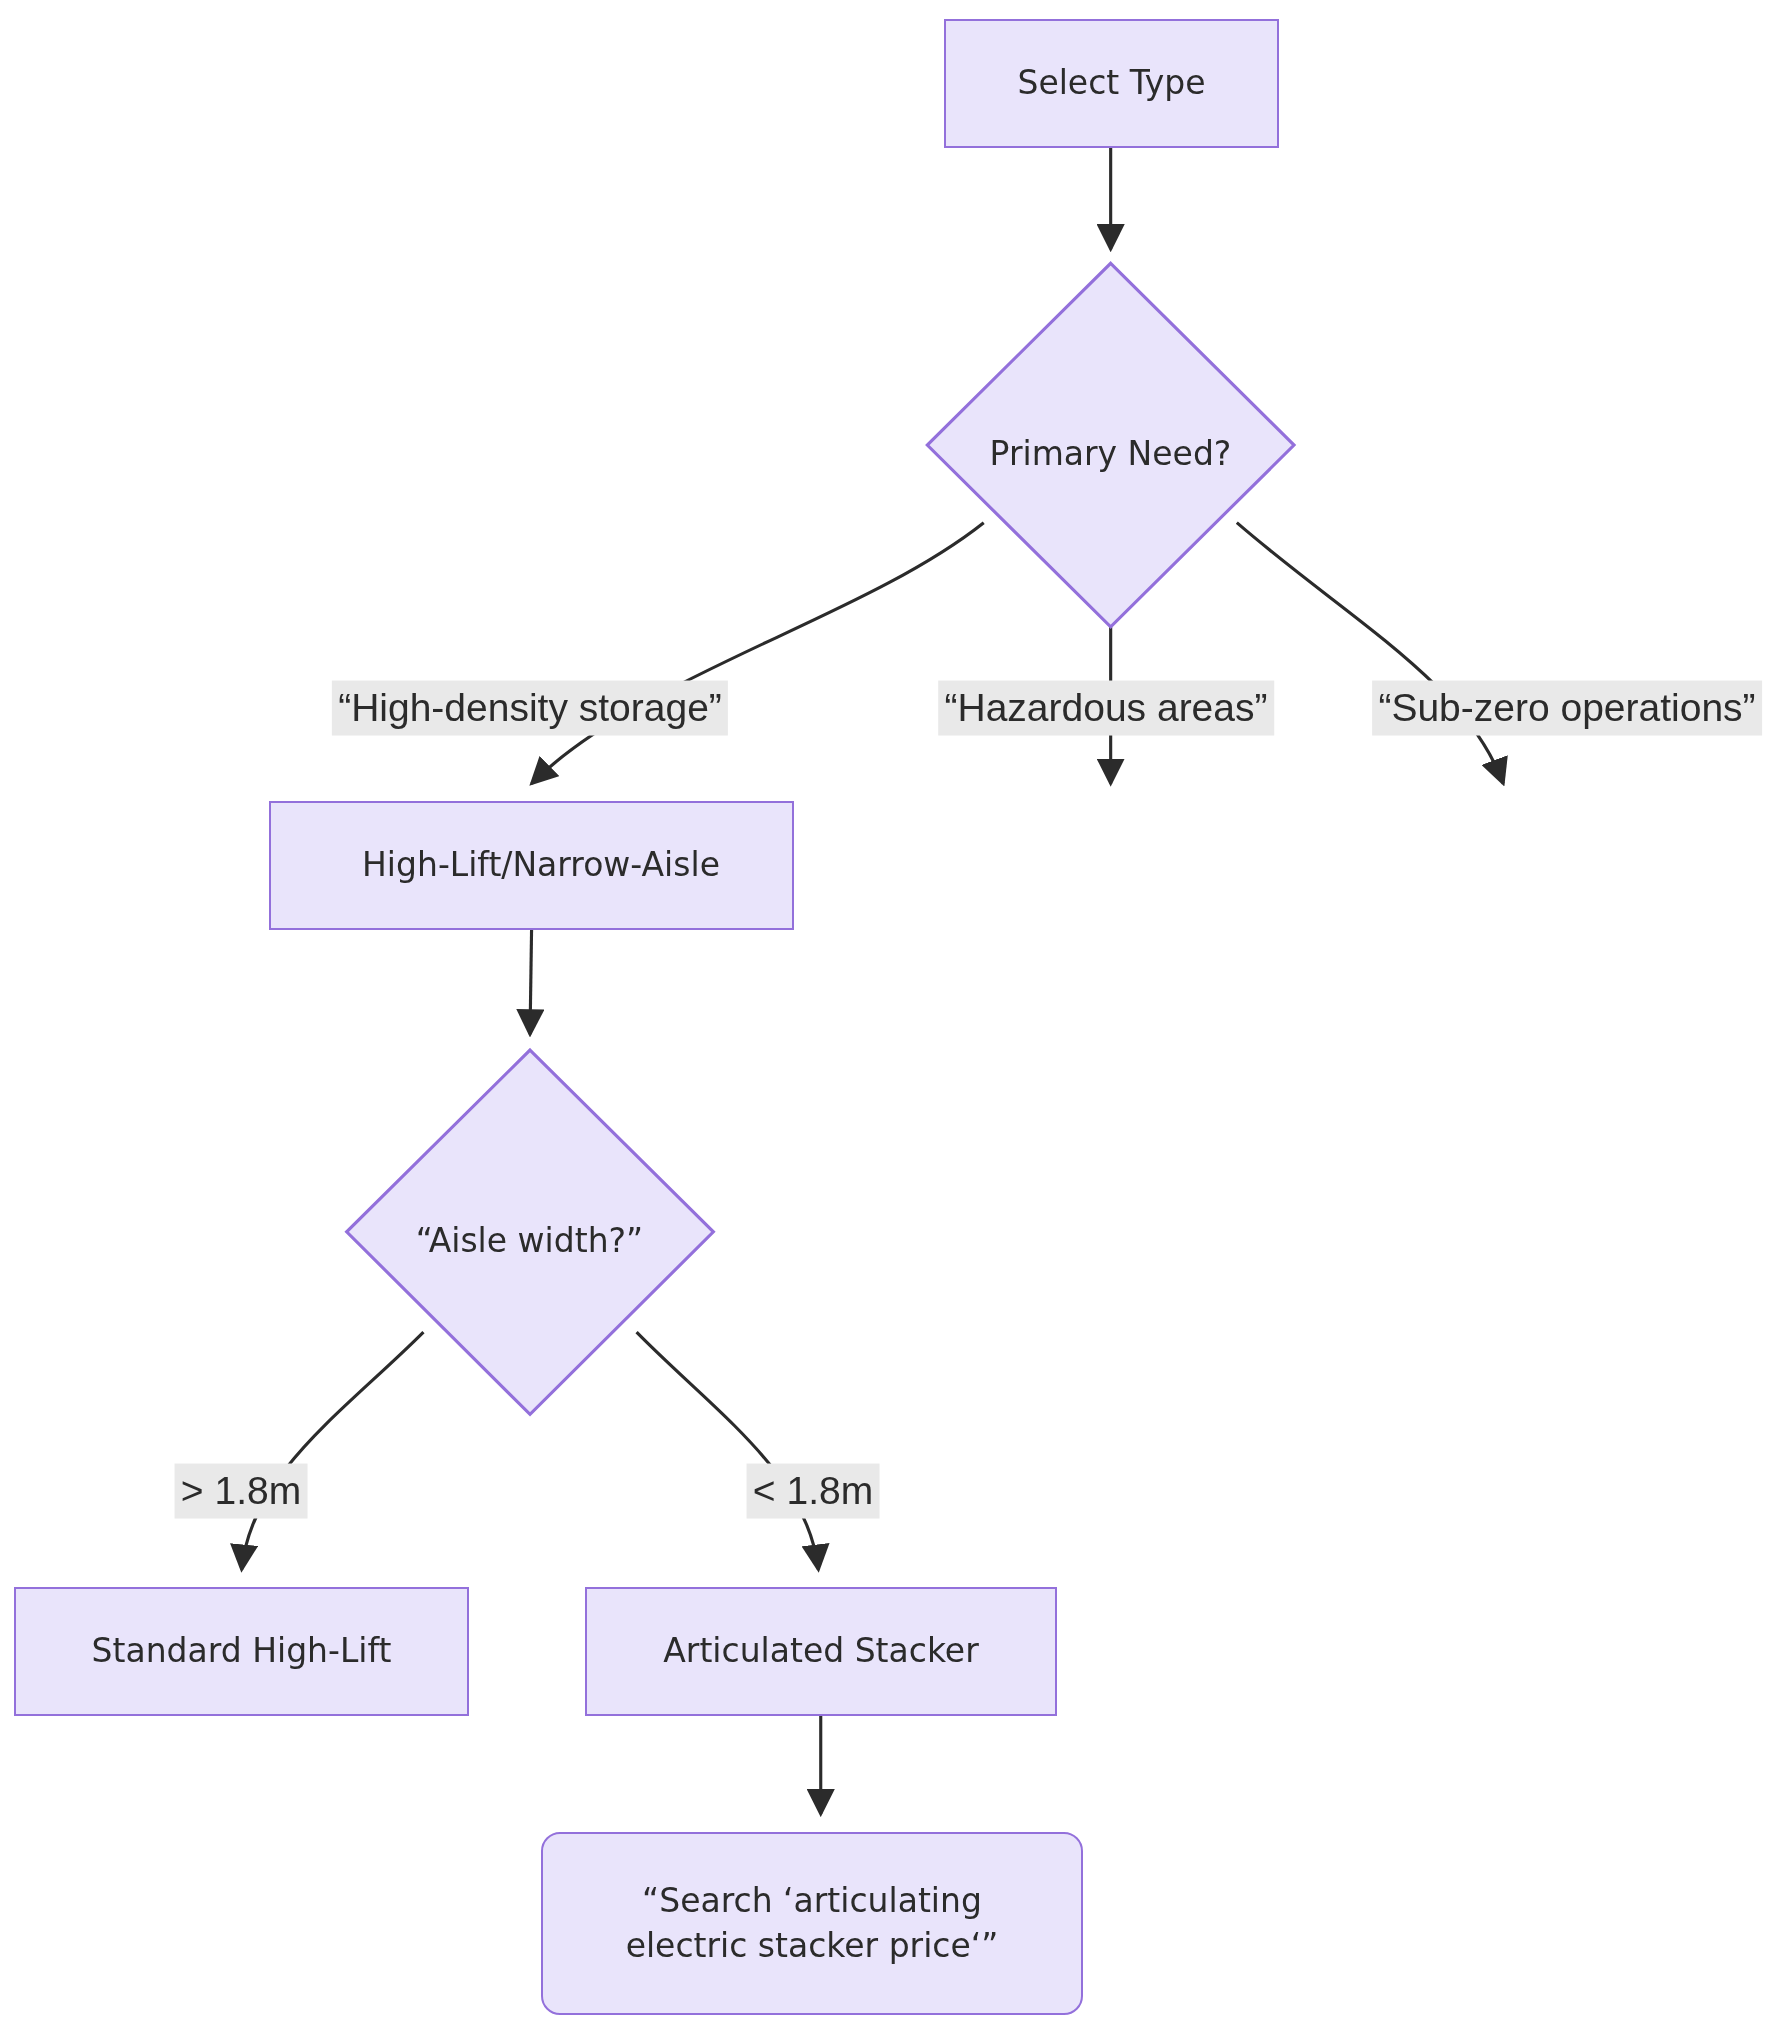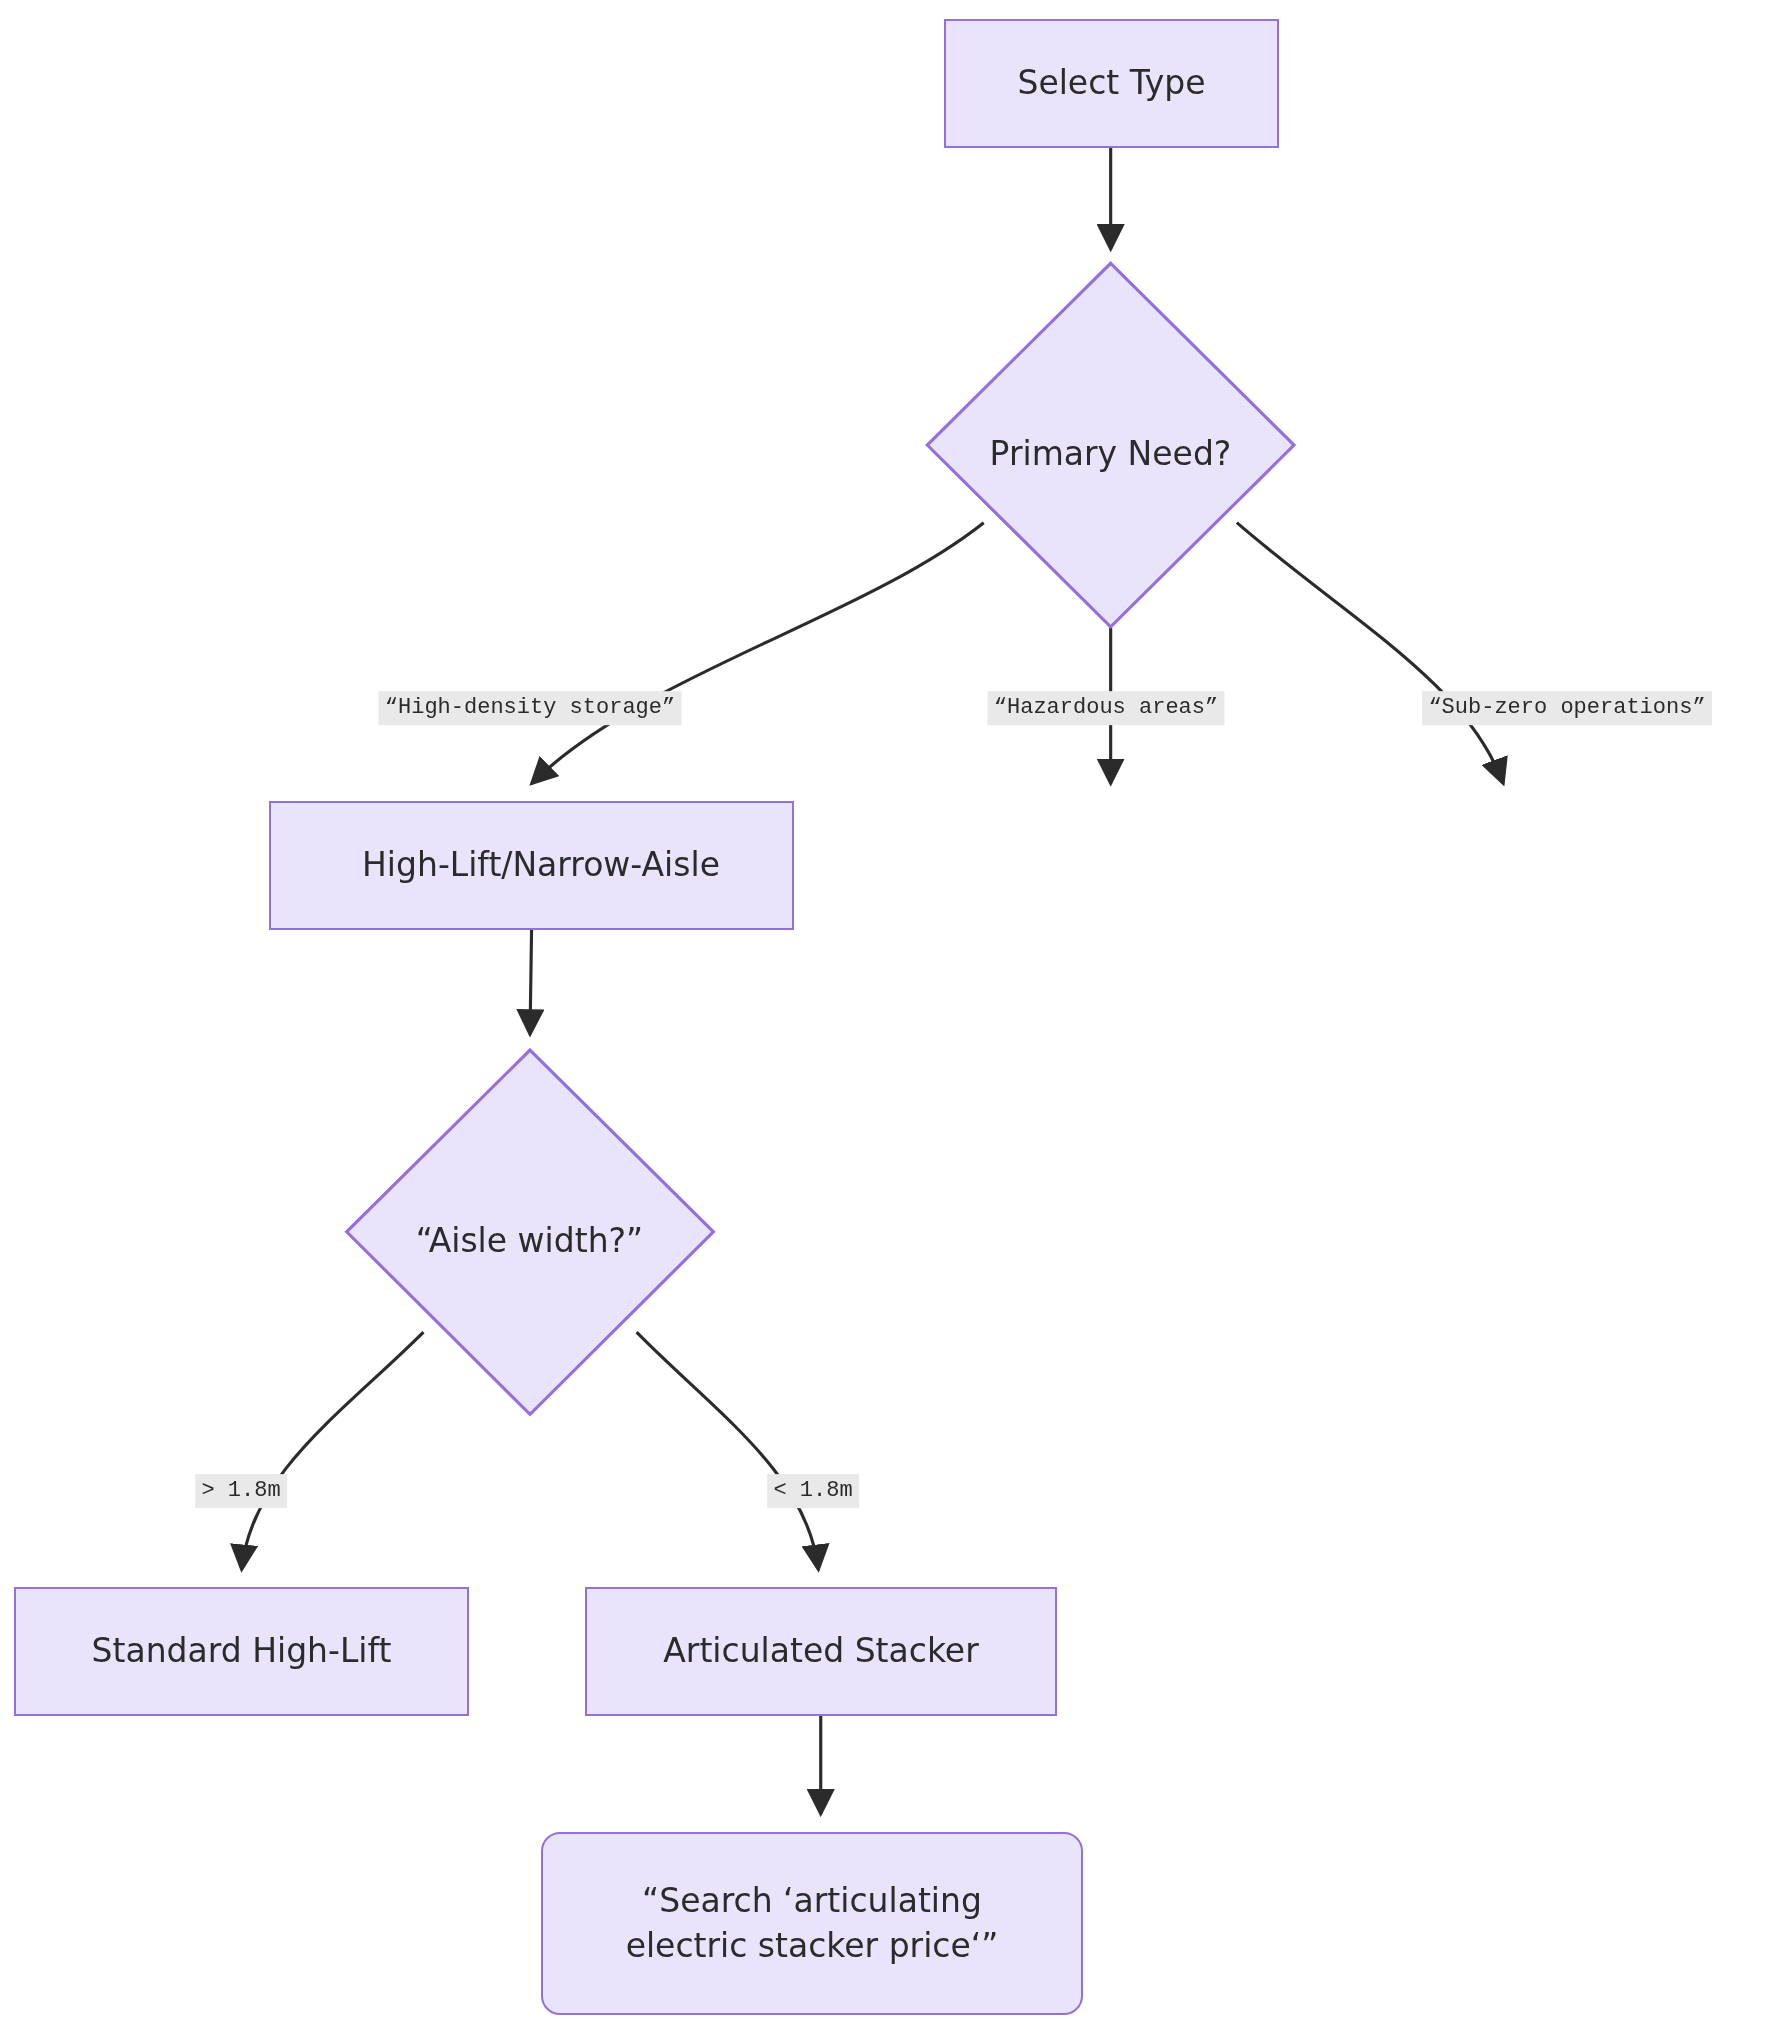--- a/index.html
+++ b/index.html
@@ -62,25 +62,25 @@
     text-align: center;
     font-family: "DejaVu Sans", sans-serif;
     white-space: nowrap;
     margin-top: 17px;
   }
   .edge-label {
     position: absolute;
     transform: translate(-50%, -50%);
     background: #e9e9e9;
     color: #2b2b2b;
-    font-size: 22px;
+    font-size: 39px;
     line-height: 1.25;
     padding: 3.1px 6.3px;
     white-space: nowrap;
-    font-family: Liberation Mono, monospace;
+    font-family: Liberation Sans, sans-serif;
   }
 </style>
 </head>
 <body>
 
 <div id="canvas">
 
   <svg id="edge-layer" viewBox="0 0 2281 2597">
     <defs>
       <marker id="arrowhead" markerWidth="9" markerHeight="9" refX="8" refY="4.5" orient="auto" markerUnits="strokeWidth">

